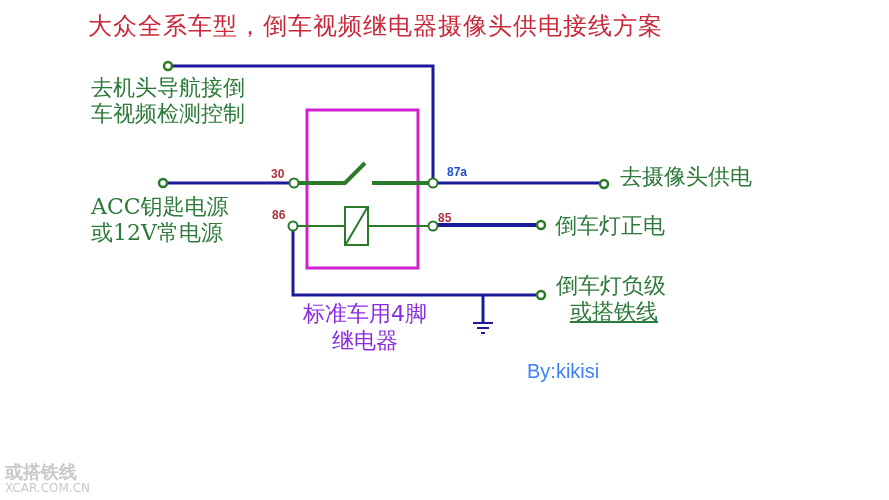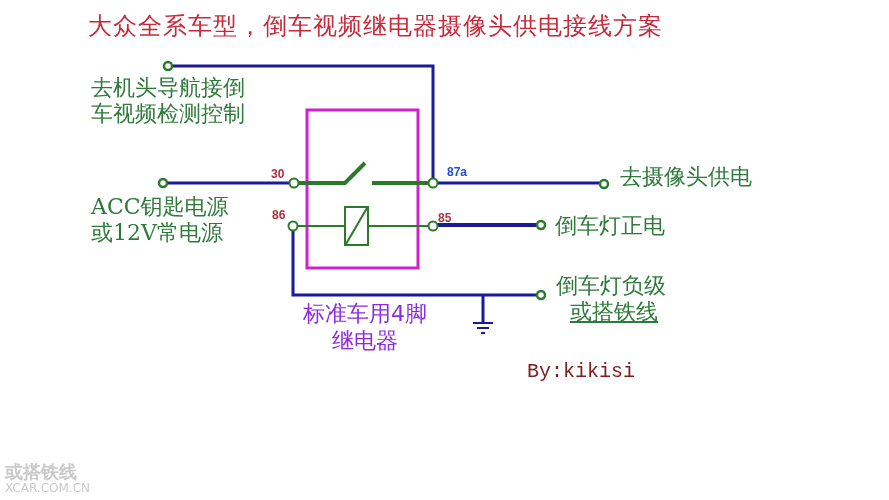--- a/index.html
+++ b/index.html
@@ -3,21 +3,21 @@
 <meta charset="utf-8">
 <style>
   html, body { margin:0; padding:0; }
   body { width:889px; height:500px; background:#ffffff; position:relative; overflow:hidden; font-family:"DejaVu Sans", sans-serif; }
   .abs { position:absolute; white-space:nowrap; }
   .title { left:88px; top:10px; font-size:24px; color:#c8283a; font-family:Liberation Sans, sans-serif; letter-spacing:1px; }
   .lbl { font-size:22px; color:#2e7a3a; font-family:"DejaVu Serif", serif; line-height:28px; }
   .pin { font-size:12px; font-weight:bold; color:#b03040; font-family:"Liberation Sans", sans-serif; }
   .pin.dark { color:#1d4ed8; }
   .relay-name { font-size:22px; font-weight:normal; color:#8a2be2; line-height:28px; text-align:center; font-family:"DejaVu Sans", sans-serif; }
-  .author { font-size:20px; color:#7f1d1d; font-family:Liberation Mono, monospace; }
+  .author { font-size:20px; color:#3b82f6; font-family:Liberation Sans, sans-serif; }
   .wm { font-size:18px; color:#c9c9c9; font-weight:bold; font-family:"DejaVu Sans", sans-serif; line-height:18px; }
   .wm2 { font-size:12px; color:#c9c9c9; font-family:"DejaVu Sans", sans-serif; }
   svg { position:absolute; left:0; top:0; }
 </style>
 </head>
 <body>
 
 <svg width="889" height="500">
 
   <polyline points="170,66 433,66 433,183" fill="none" stroke="#1a1a9a" stroke-width="3"></polyline>

